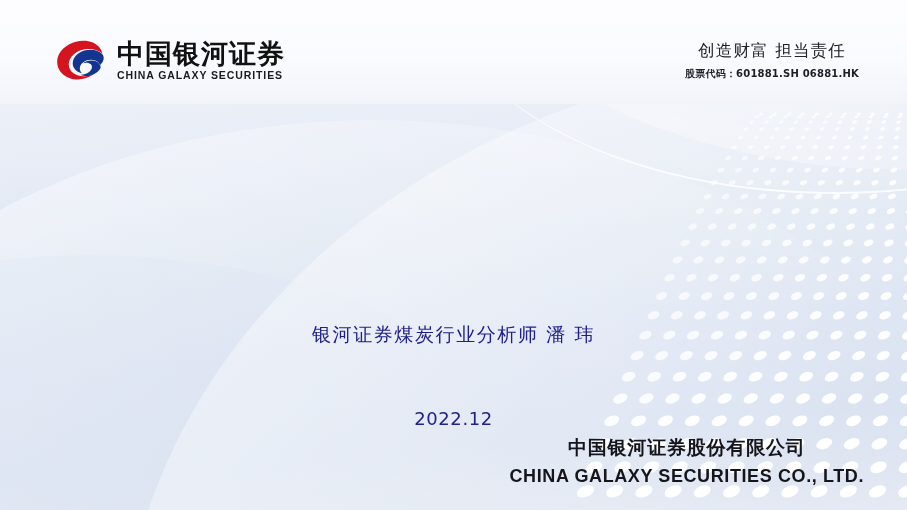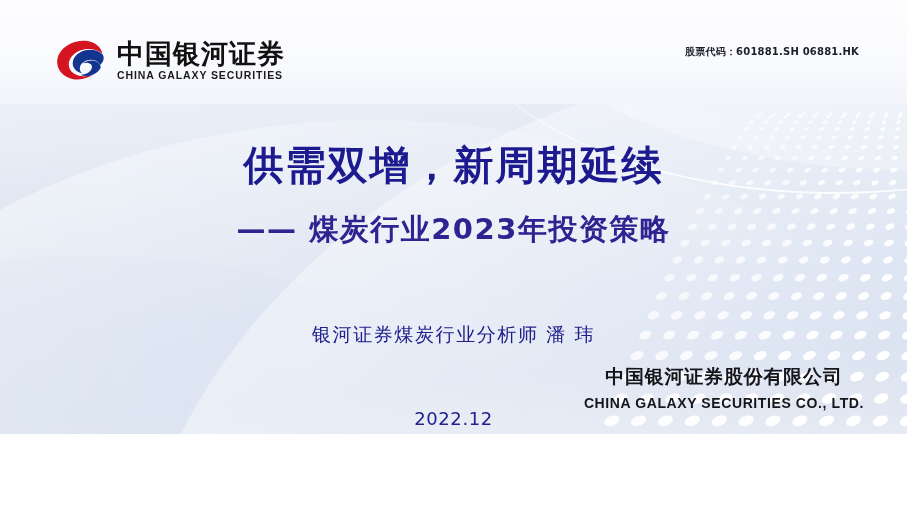--- a/index.html
+++ b/index.html
@@ -7,21 +7,21 @@
     padding: 0;
     background: #ffffff;
   }
   body {
     font-family: "Liberation Sans", "DejaVu Sans", sans-serif;
   }
 
   .slide {
     position: relative;
     width: 907px;
-    height: 434px;
+    height: 510px;
     overflow: hidden;
     background: linear-gradient(175deg,
         #f4f6fc 0%,
         #eef1f9 14%,
         #e7ecf6 30%,
         #dde5f1 48%,
         #d5def0 66%,
         #d2dcee 82%,
         #dae1ef 94%,
         #e0e6f2 100%);
@@ -240,21 +240,21 @@
   .footer-cn {
     font-family: "DejaVu Sans", "Liberation Sans", sans-serif;
     font-size: 19px;
     font-weight: bold;
     color: #15151c;
     letter-spacing: 0.8px;
     white-space: nowrap;
   }
   .footer-en {
     font-family: "Liberation Sans", sans-serif;
-    font-size: 14px;
+    font-size: 18px;
     font-weight: bold;
     color: #15151c;
     letter-spacing: 0.6px;
     margin-top: 5px;
     white-space: nowrap;
   }
 </style>
 </head>
 <body>
 
@@ -601,29 +601,26 @@
           </g>
         </svg>
       </span>
       <span class="logo-text">
         <span class="logo-cn">中国银河证券</span>
         <span class="logo-en">CHINA GALAXY SECURITIES</span>
       </span>
     </div>
 
     <div class="slogan-block">
+      <div class="slogan">创造财富 担当责任</div>
       <div class="ticker">股票代码：601881.SH  06881.HK</div>
     </div>
 
   </div>
 
-  <div class="title-area">
-    <div class="main-title">供需双增，新周期延续</div>
-    <div class="sub-title">—— 煤炭行业2023年投资策略</div>
-  </div>
 
   <div class="author">银河证券煤炭行业分析师  潘 玮</div>
   <div class="date">2022.12</div>
 
   <div class="footer">
     <div class="footer-cn">中国银河证券股份有限公司</div>
     <div class="footer-en">CHINA GALAXY SECURITIES CO., LTD.</div>
   </div>
 
 </div>

